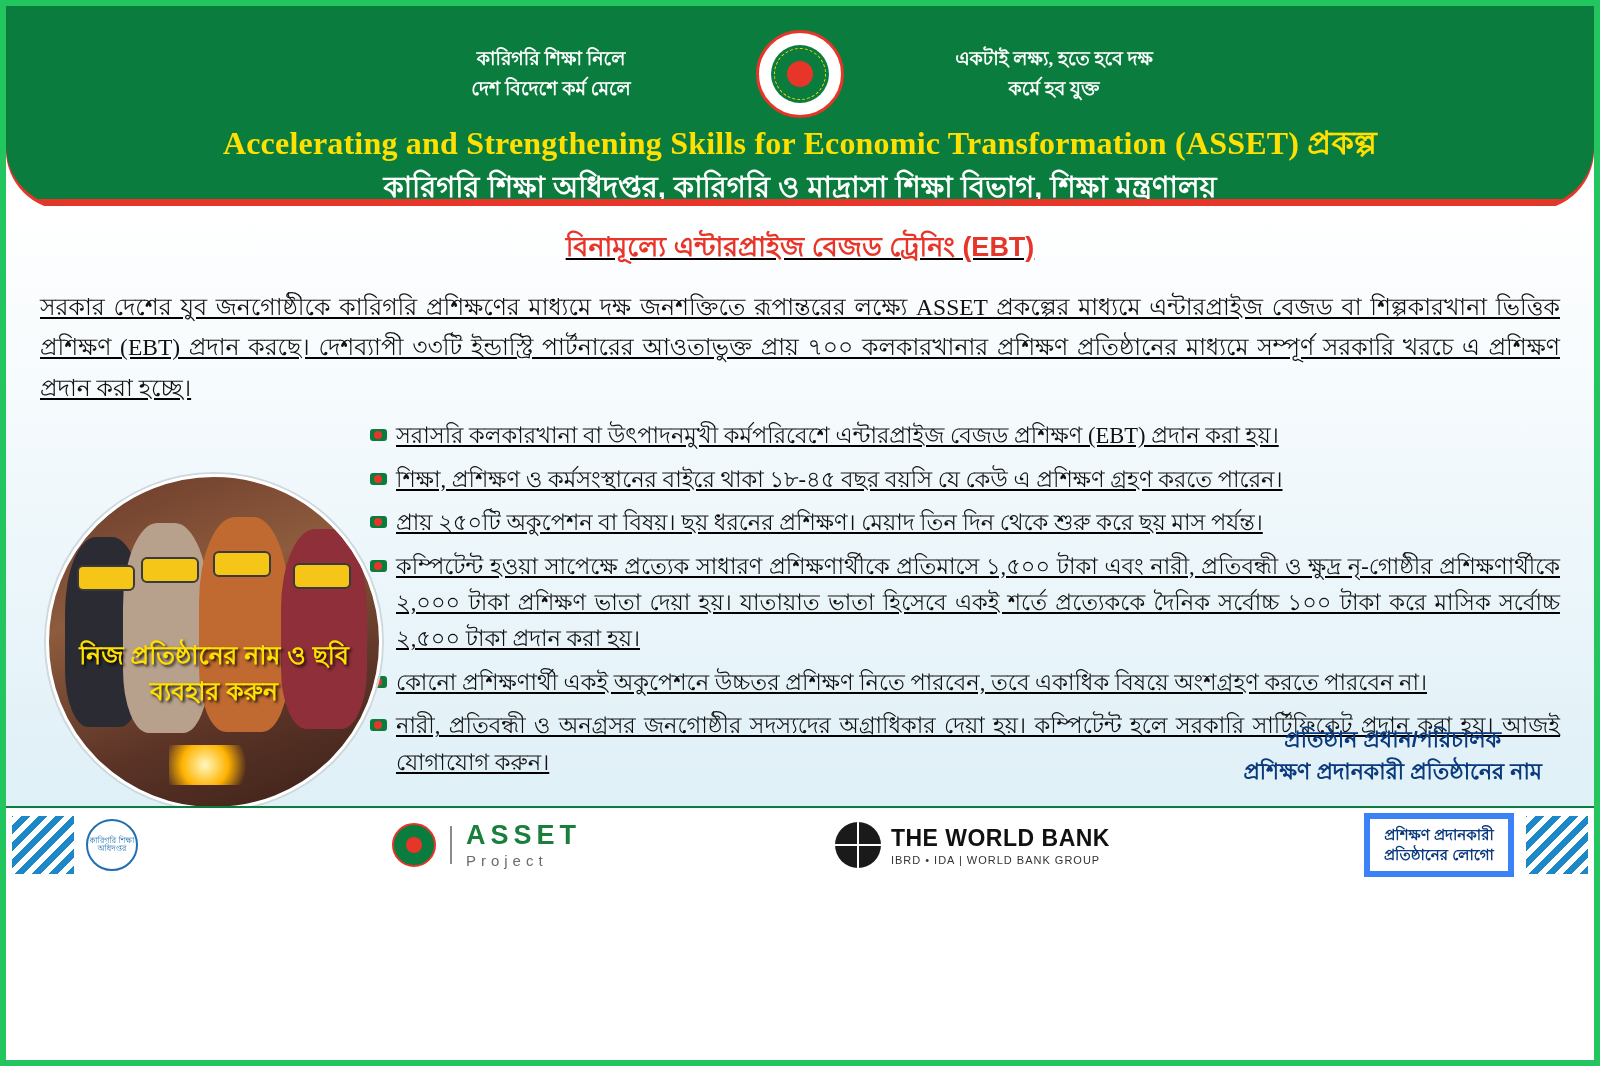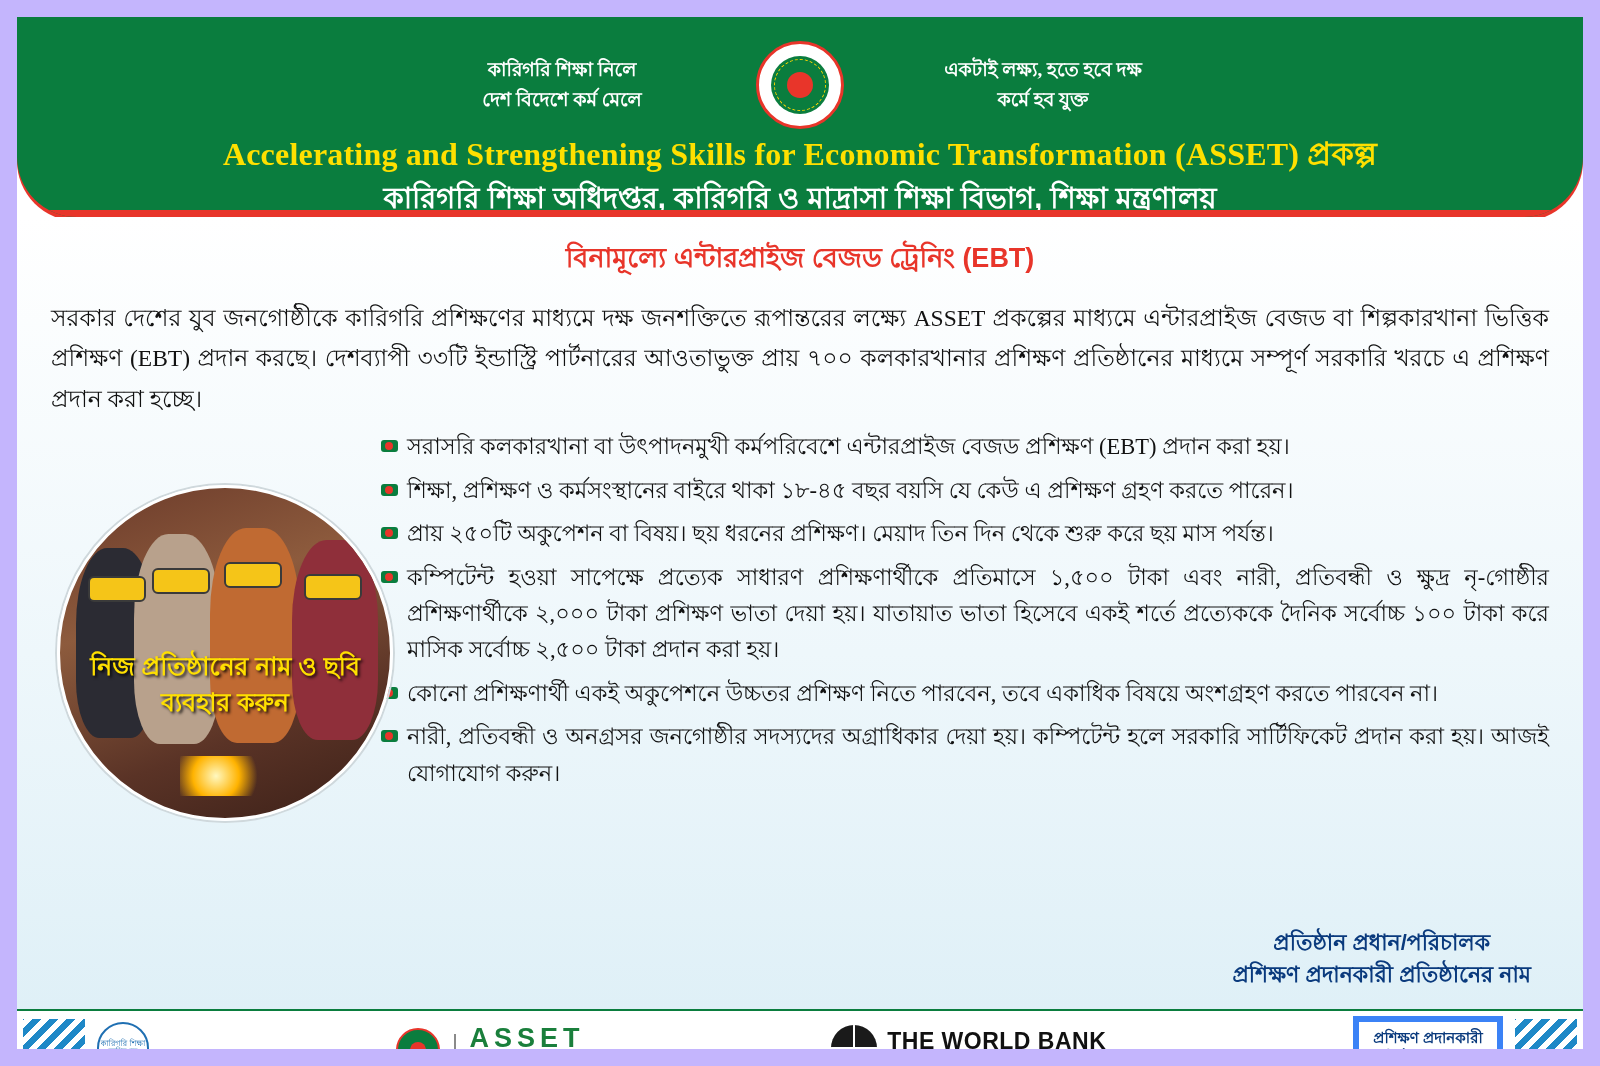--- a/index.html
+++ b/index.html
@@ -6,22 +6,22 @@
   body{
     width:1600px;height:1066px;
     font-family:"Liberation Sans", sans-serif;
     background:#ffffff;
     overflow:hidden;
   }
   .poster{
     position:relative;
     width:1600px;height:1066px;
     box-sizing:border-box;
-    background:#c4b5fd;
-    padding:17px;
+    background:#22c55e;
+    padding:6px;
   }
   .inner{
     position:relative;
     width:100%;height:100%;
     box-sizing:border-box;
     background:#ffffff;
     overflow:hidden;
   }
   
   .header{
@@ -83,24 +83,25 @@
   .title-sub{
     position:absolute;left:0;right:0;top:158px;
     text-align:center;
     color:#ffffff;
     font-weight:bold;
     font-size:29px;
   }
   
   .body{
     position:relative;
-    height:792px;
+    height:600px;
     background:linear-gradient(180deg,#ffffff 0%, #eef7fb 55%, #dff0f7 100%);
     padding:14px 34px 0 34px;
     box-sizing:border-box;
+    text-decoration:underline;
   }
   .ebt-line{
     text-align:center;
     color:#e8352a;
     font-weight:bold;
     font-size:27px;
     margin-top:6px;
   }
   .slogan{
     text-align:center;
@@ -207,21 +208,21 @@
   }
   .f-item{display:flex;align-items:center;gap:10px;}
   .seal{
     width:48px;height:48px;border-radius:50%;
     border:2px solid #1f6fb2;
     background:#ffffff;
     display:flex;align-items:center;justify-content:center;
     font-size:8px;color:#1f6fb2;text-align:center;line-height:1.05;
     font-weight:normal;
   }
-  .asset-logo{display:flex;align-items:flex-end;gap:14px;}
+  .asset-logo{display:flex;align-items:center;gap:14px;}
   .asset-badge{
     width:40px;height:40px;border-radius:50%;
     background:#0a7d3e;border:2px solid #e8352a;
     display:flex;align-items:center;justify-content:center;
   }
   .asset-badge span{width:16px;height:16px;border-radius:50%;background:#e8352a;display:block;}
   .asset-bar{width:2px;height:38px;background:#8a8a8a;}
   .asset-text .a1{
     font-family:"Liberation Sans", sans-serif;
     font-weight:bold;font-size:27px;color:#1a7f3c;letter-spacing:5px;line-height:1;

